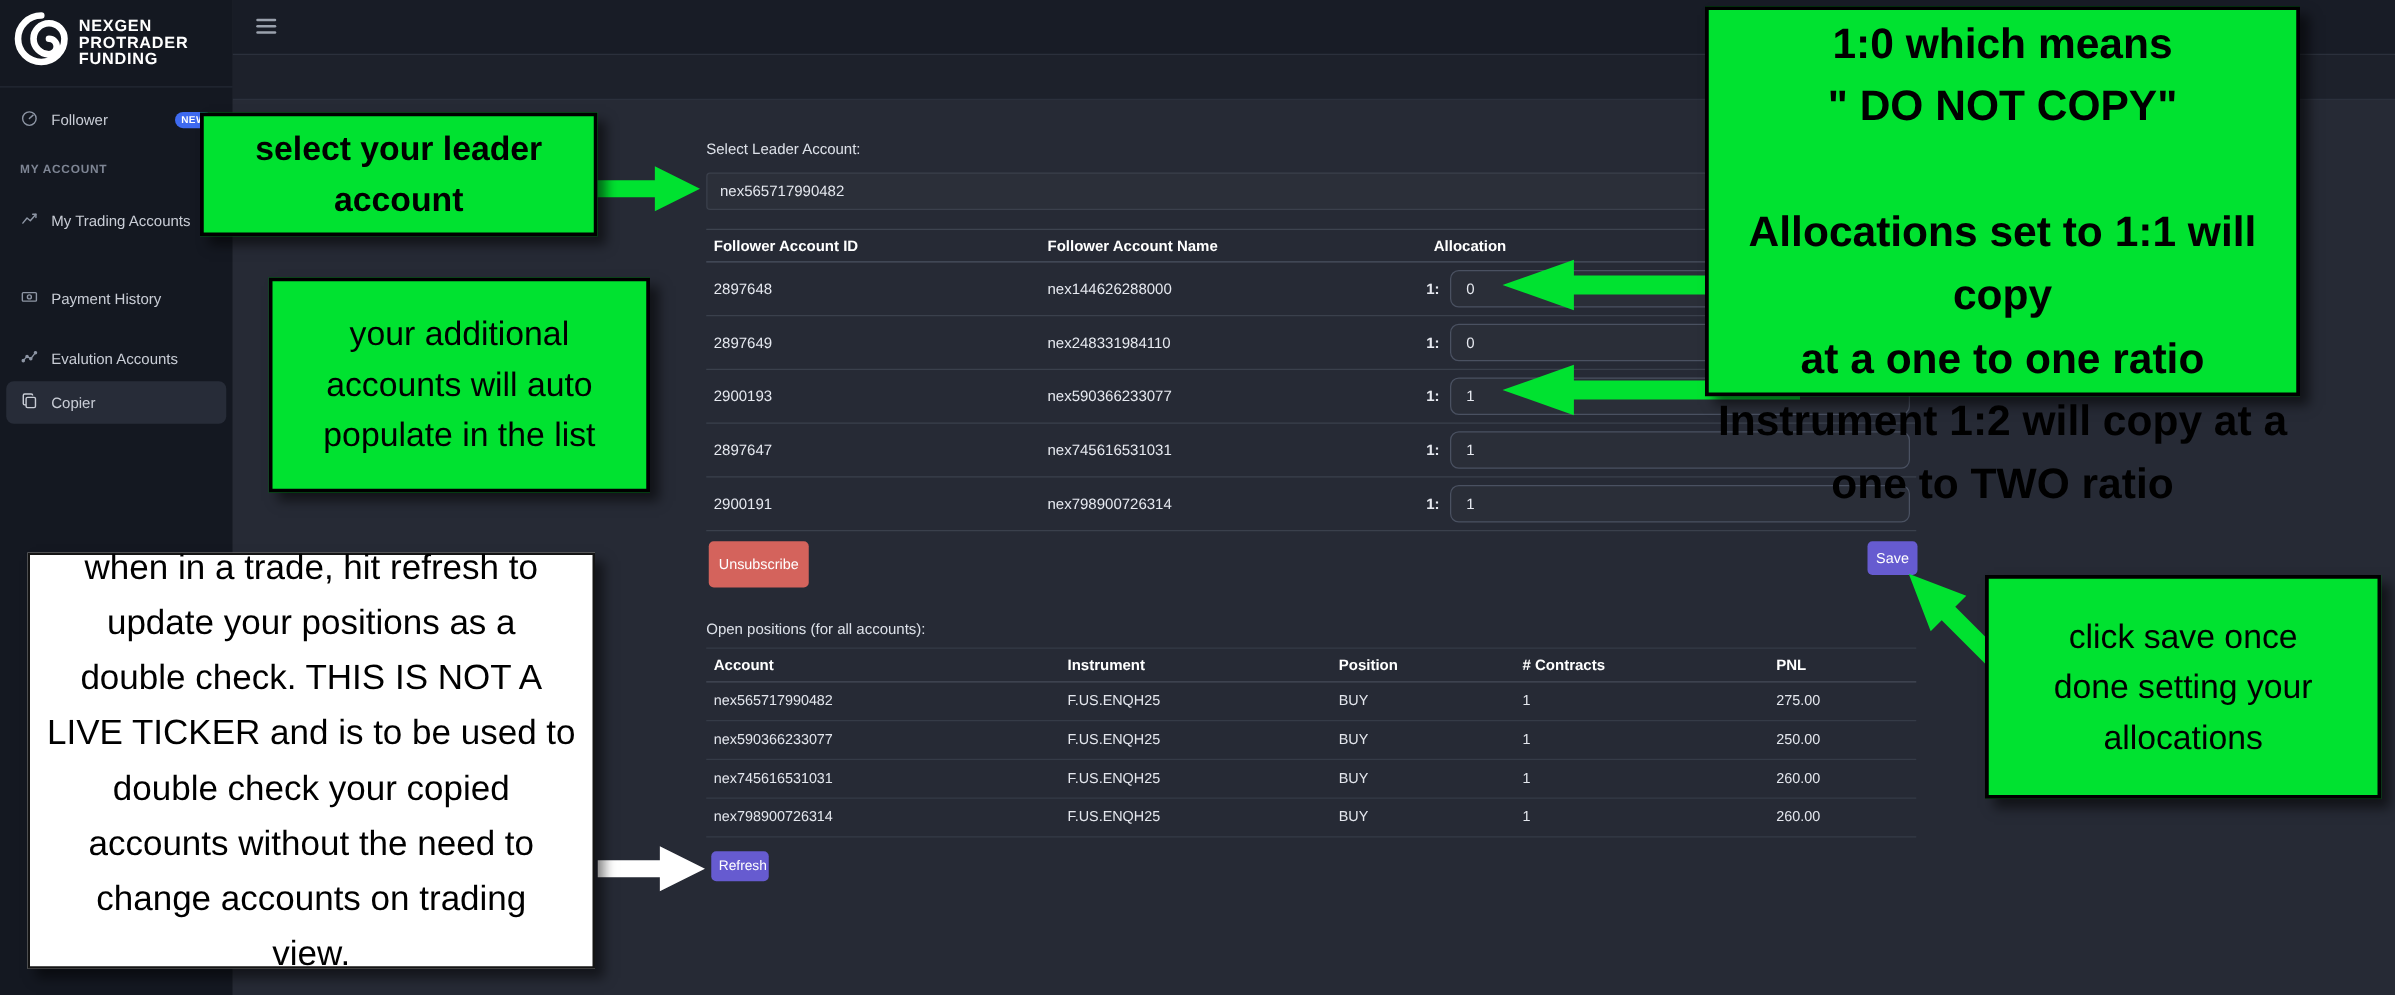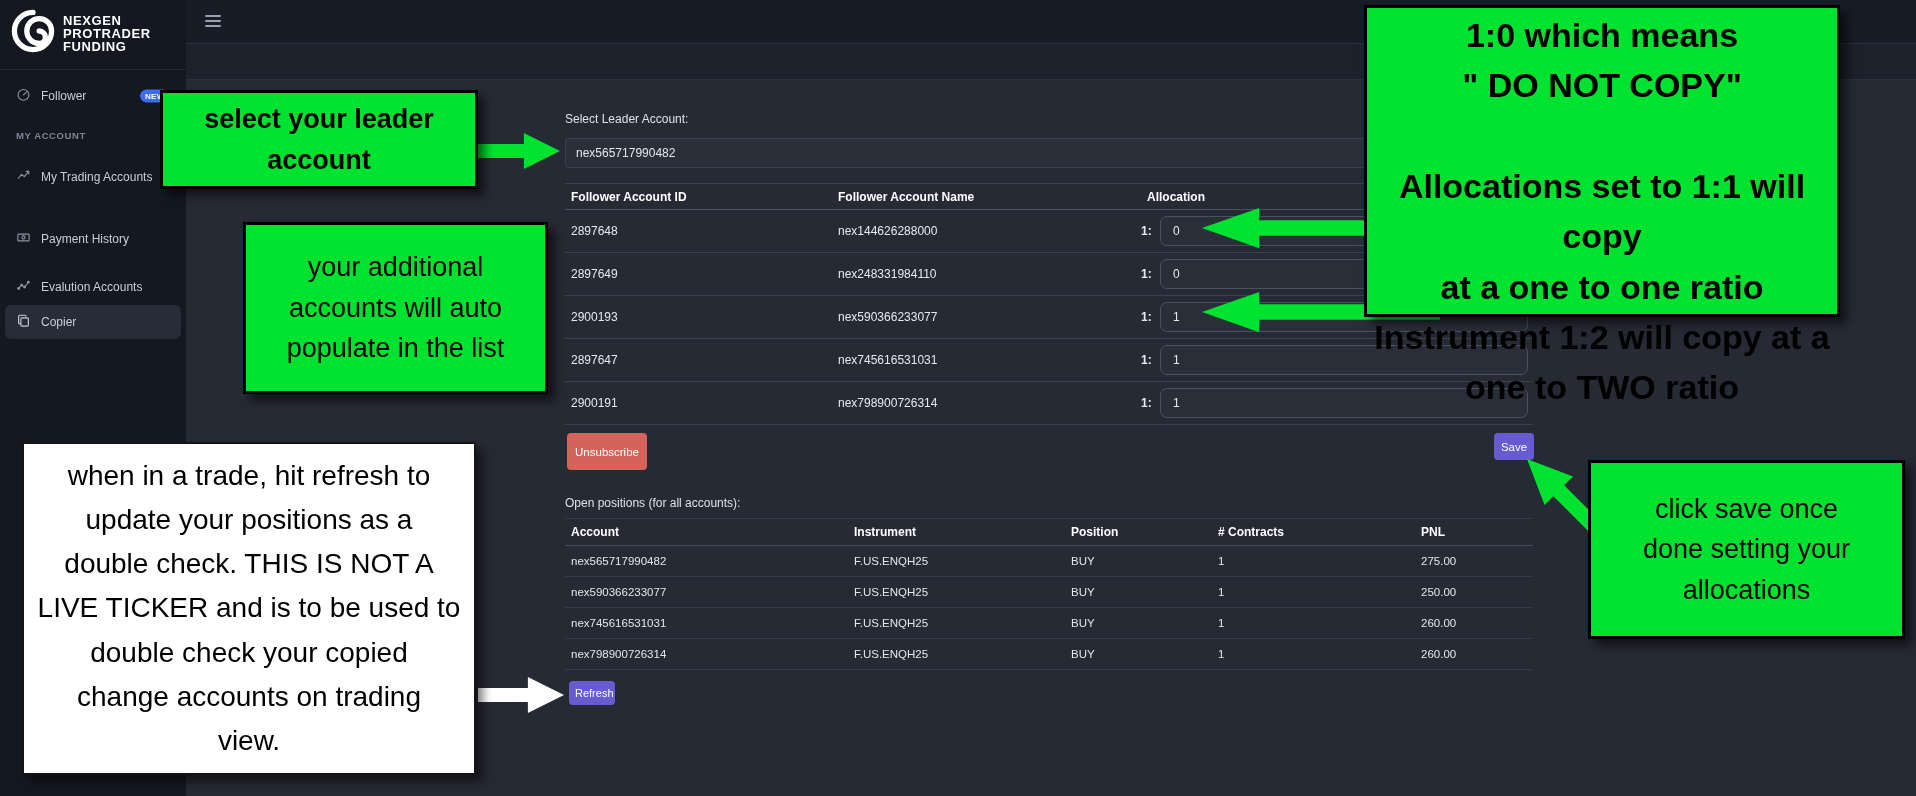--- a/index.html
+++ b/index.html
@@ -41,21 +41,21 @@
   .phead span{position:absolute;top:50%;transform:translateY(-50%);color:#fff;font-weight:bold;font-size:12px;}
   .prow{position:relative;height:30px;border-bottom:1px solid #353b47;}
   .prow span{position:absolute;top:50%;transform:translateY(-50%);color:#e3e6ed;font-size:11.5px;}
   .p1{left:6px;} .p2{left:289px;} .p3{left:506px;} .p4{left:653px;} .p5{left:856px;}
   
   .gbox{position:absolute;background:#00e230;border:3px solid #000;box-shadow:7px 7px 9px rgba(0,0,0,.55);color:#000;text-align:center;display:flex;flex-direction:column;justify-content:center;z-index:7;box-sizing:border-box;}
   .gbox .ln{line-height:1.5;}
   .wbox{position:absolute;left:22px;top:442px;width:454px;height:333px;background:#fff;border:2px solid #141414;box-shadow:7px 7px 9px rgba(0,0,0,.5);color:#000;font-size:28px;text-align:center;display:flex;flex-direction:column;justify-content:center;z-index:7;box-sizing:border-box;}
   .wbox .ln{line-height:1.58;}
   .box1{left:160px;top:90px;width:318px;height:99px;font-size:27px;font-weight:bold;}
-  .box2{left:215px;top:222px;width:305px;height:172px;font-size:27px;margin-left:28px;}
+  .box2{left:215px;top:222px;width:305px;height:172px;font-size:27px;}
   .box3{left:1364px;top:5px;width:476px;height:312px;font-size:34px;font-weight:bold;}
   .box3 .ln{line-height:1.48;}
   .box4{left:1588px;top:460px;width:317px;height:179px;font-size:27px;}
   .arrow{position:absolute;z-index:5;}
 </style>
 </head>
 <body>
 
 <div class="stage">
 
@@ -265,17 +265,18 @@
     <div class="ln">done setting your</div>
     <div class="ln">allocations</div>
   </div>
 
   <div class="wbox">
     <div class="ln">when in a trade, hit refresh to</div>
     <div class="ln">update your positions as a</div>
     <div class="ln">double check. THIS IS NOT A</div>
     <div class="ln">LIVE TICKER and is to be used to</div>
     <div class="ln">double check your copied</div>
+    <div class="ln">accounts without the need to</div>
     <div class="ln">change accounts on trading</div>
     <div class="ln">view.</div>
   </div>
 
 </div>
 
 </body></html>

